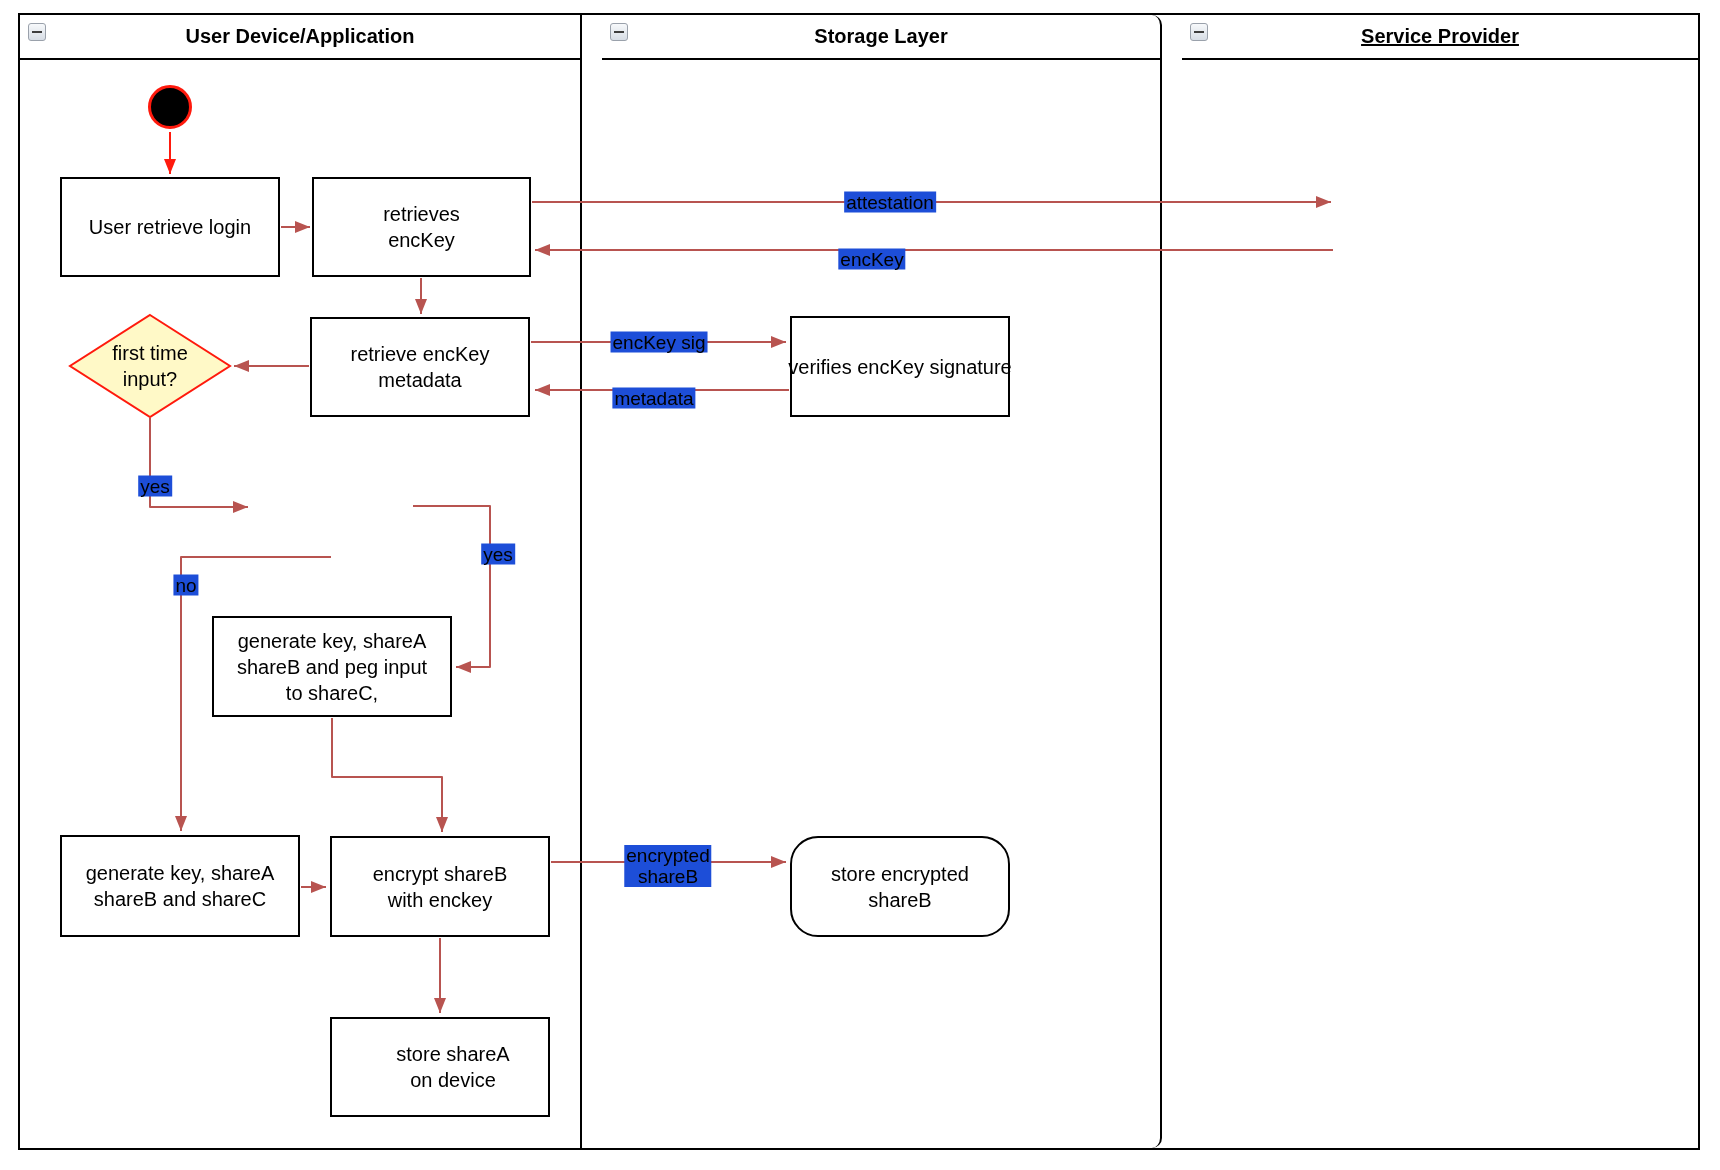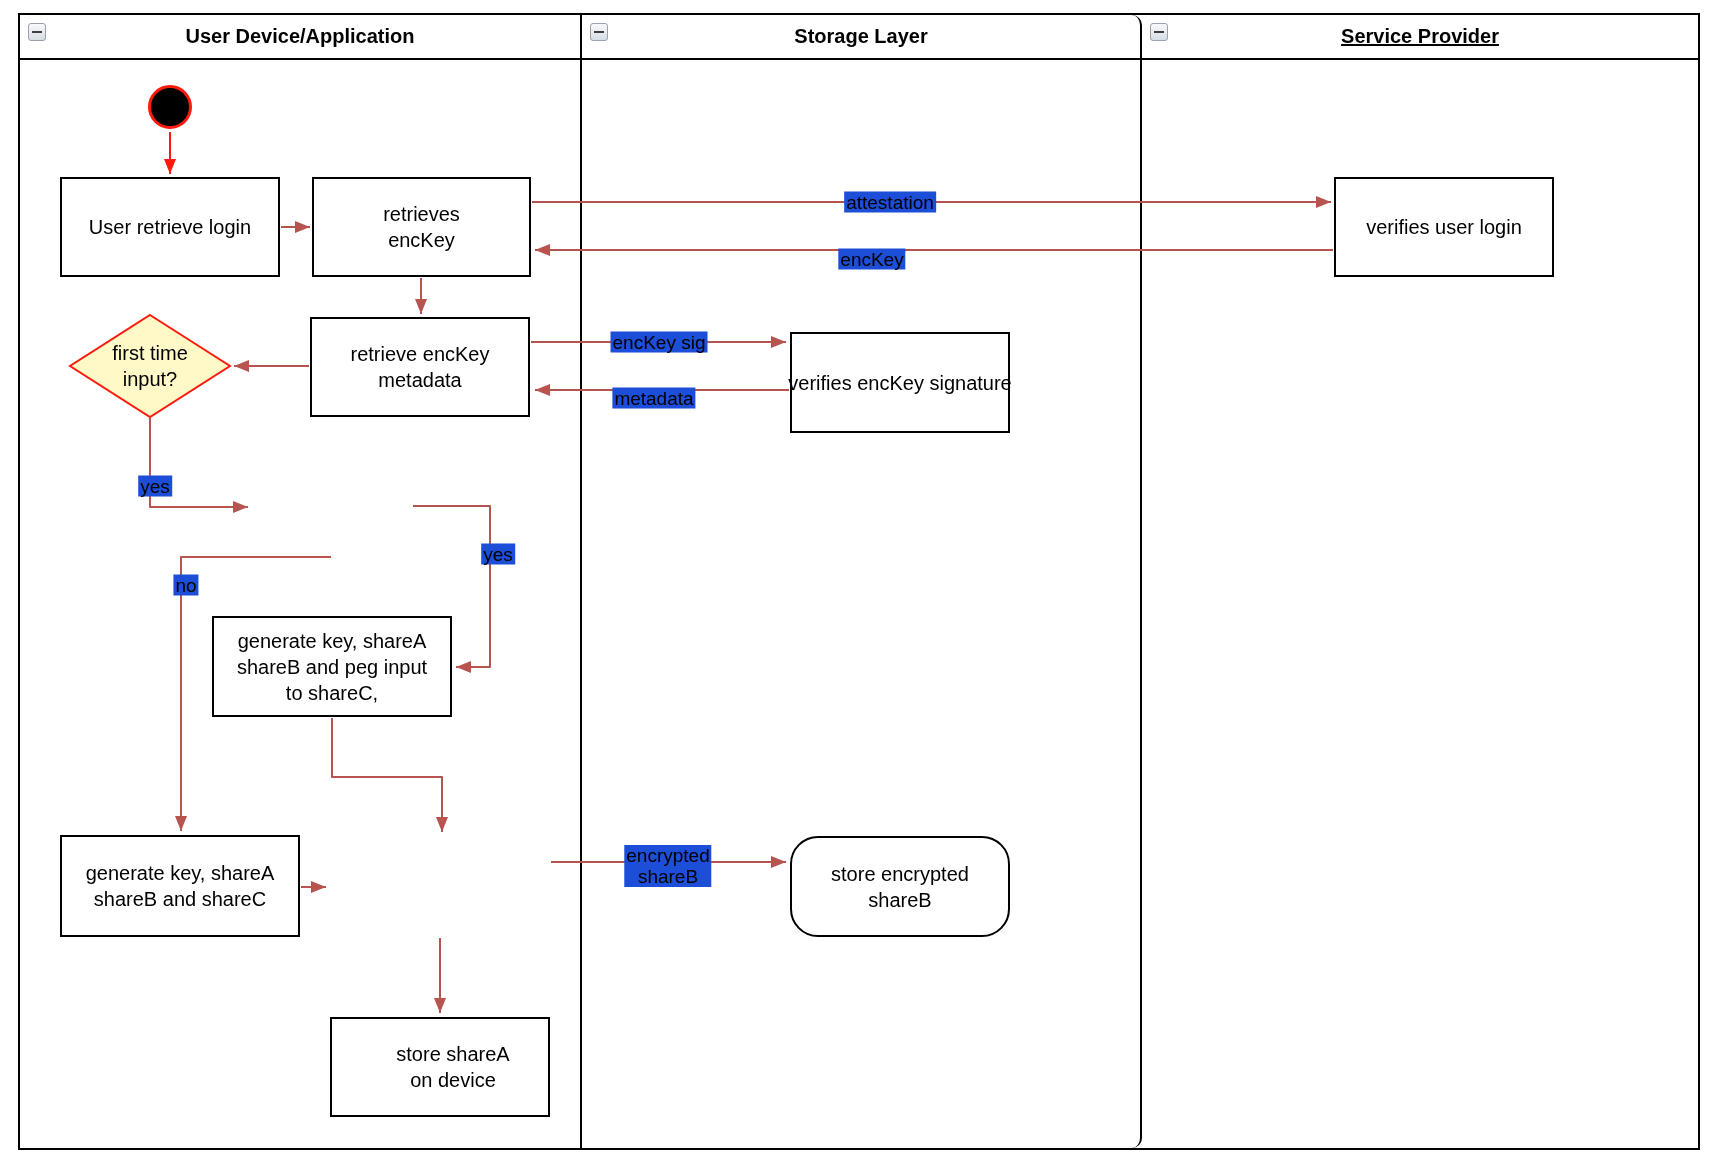--- a/index.html
+++ b/index.html
@@ -1,21 +1,21 @@
 <!DOCTYPE html>
 <html style="--edge: #B85450; --accent-red: #FF1A0D; --diamond-fill: #FFF9C7; --node-border: #000000; --lane-border: #000000;"><head>
 <meta charset="utf-8">
 <style>
   html,body{margin:0;padding:0;background:#ffffff;}
   #page{position:relative;width:1720px;height:1170px;background:#ffffff;
         font-family:"Liberation Sans", sans-serif;color:#000;overflow:hidden;}
 
   
   .pool{position:absolute;left:18px;top:13px;width:1682px;height:1137px;
-        border:2px solid var(--lane-border);box-sizing:border-box;display:flex;background:#fff;}
+        border:2px solid var(--lane-border);box-sizing:border-box;display:flex;background:#fff;gap:20px;}
   .lane{position:relative;box-sizing:border-box;height:100%;}
   .lane-1{width:562px;border-right:2px solid var(--lane-border);}
   .lane-2{width:560px;border-right:2px solid var(--lane-border);border-radius:10px;}
   .lane-3{flex:1;text-decoration:underline;}
   .lane-header{position:relative;height:45px;border-bottom:2px solid var(--lane-border);
         box-sizing:border-box;display:flex;align-items:center;justify-content:center;}
   .lane-title{font-weight:bold;font-size:20px;}
   .collapse-btn{position:absolute;left:8px;top:8px;width:18px;height:18px;
         border:1px solid #9aa1ab;border-radius:3px;box-sizing:border-box;
         background:linear-gradient(#f7f9fb,#d7dde5);display:flex;align-items:center;justify-content:center;cursor:pointer;}
@@ -130,36 +130,37 @@
 
     <div class="node" style="left:212px;top:616px;width:240px;height:101px;">
       <span class="node-text">generate key, shareA
 shareB and peg input
 to shareC,</span>
     </div>
     <div class="node" style="left:60px;top:835px;width:240px;height:102px;">
       <span class="node-text">generate key, shareA
 shareB and shareC</span>
     </div>
+    <div class="node" style="left:330px;top:836px;width:220px;height:101px;">
+      <span class="node-text">encrypt shareB
+with enckey</span>
+    </div>
     <div class="node" style="left:330px;top:1017px;width:220px;height:100px;padding-left:26px;">
       <span class="node-text">store shareA
 on device</span>
     </div>
 
-    <div class="node nowrap" style="left:790px;top:316px;width:220px;height:101px;margin-top:16px;">
+    <div class="node nowrap" style="left:790px;top:316px;width:220px;height:101px;">
       <span class="node-text">verifies encKey signature</span>
     </div>
     <div class="node" style="left:790px;top:836px;width:220px;height:101px;border-radius:28px;">
       <span class="node-text">store encrypted
 shareB</span>
     </div>
 
-    <div class="node" style="left:1334px;top:177px;width:220px;height:100px;">
-      <span class="node-text">verifies user login</span>
-    </div>
 
     <div class="edge-label" style="left:890px;top:202px;">attestation</div>
     <div class="edge-label" style="left:872px;top:259px;">encKey</div>
     <div class="edge-label" style="left:659px;top:342px;">encKey sig</div>
     <div class="edge-label" style="left:654px;top:398px;">metadata</div>
     <div class="edge-label" style="left:668px;top:866px;">encrypted
 shareB</div>
     <div class="edge-label" style="left:155px;top:486px;">yes</div>
     <div class="edge-label" style="left:186px;top:585px;">no</div>
     <div class="edge-label" style="left:498px;top:554px;">yes</div>

